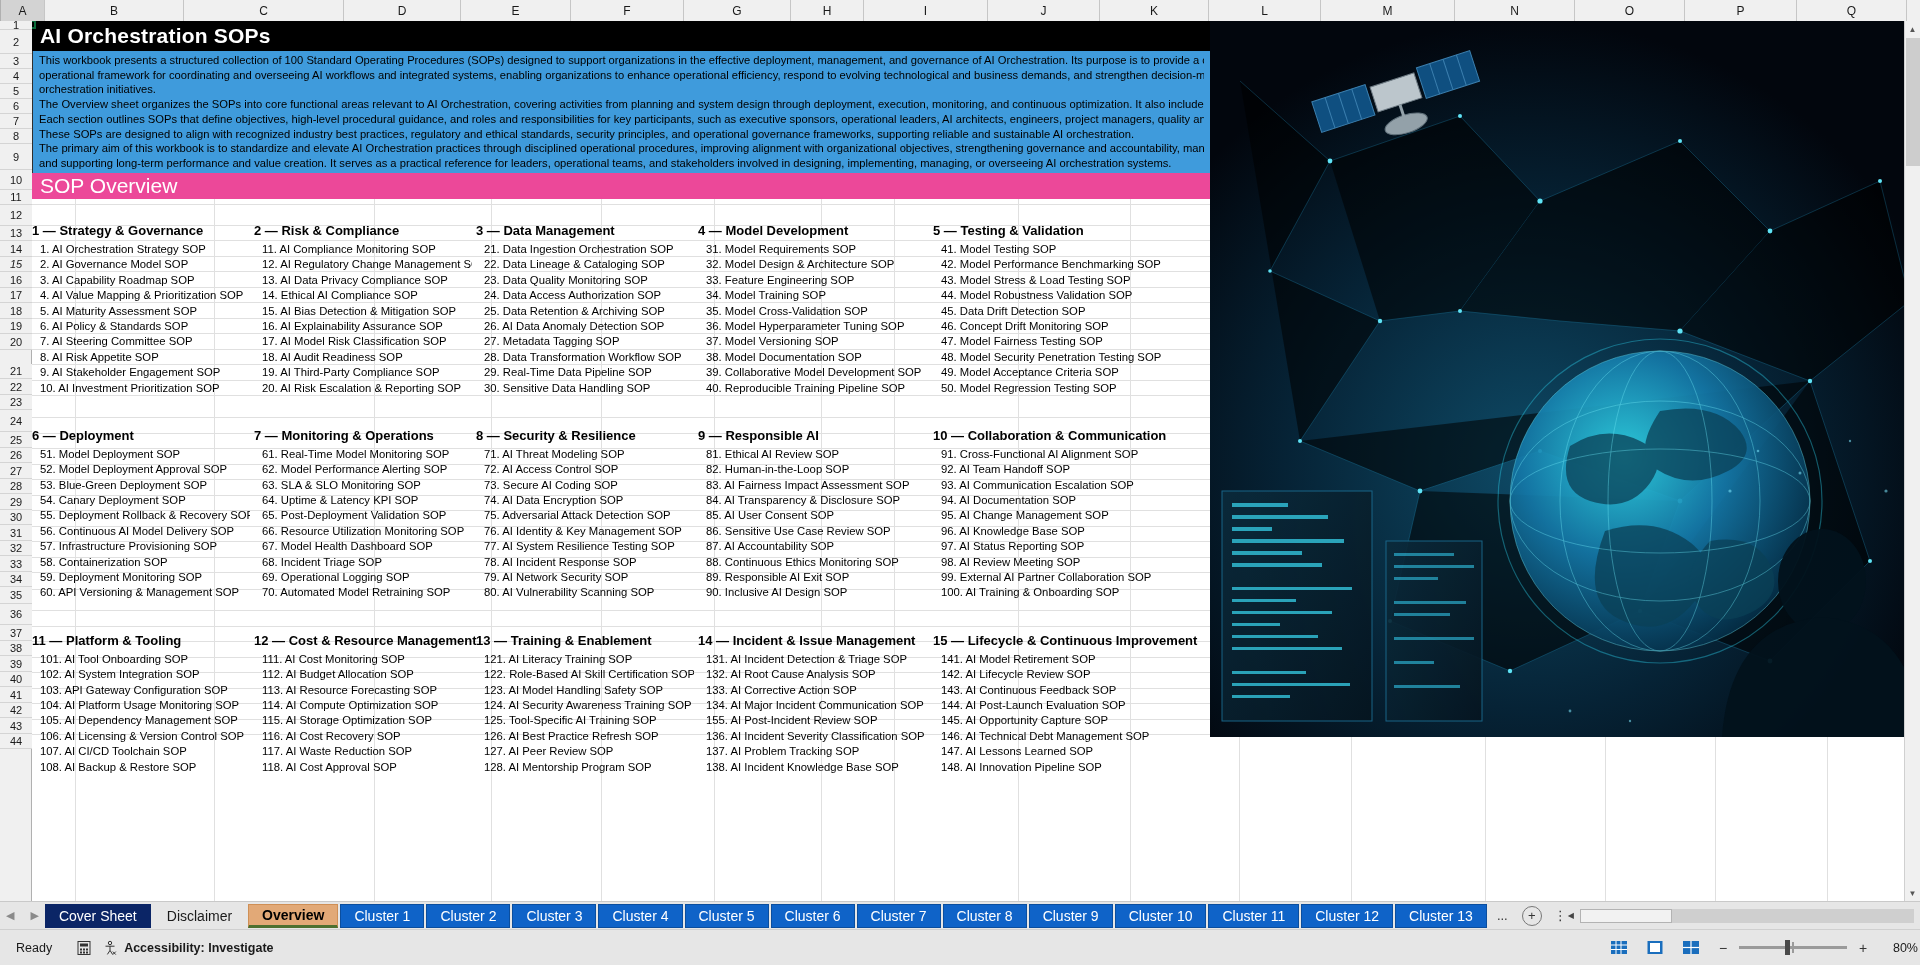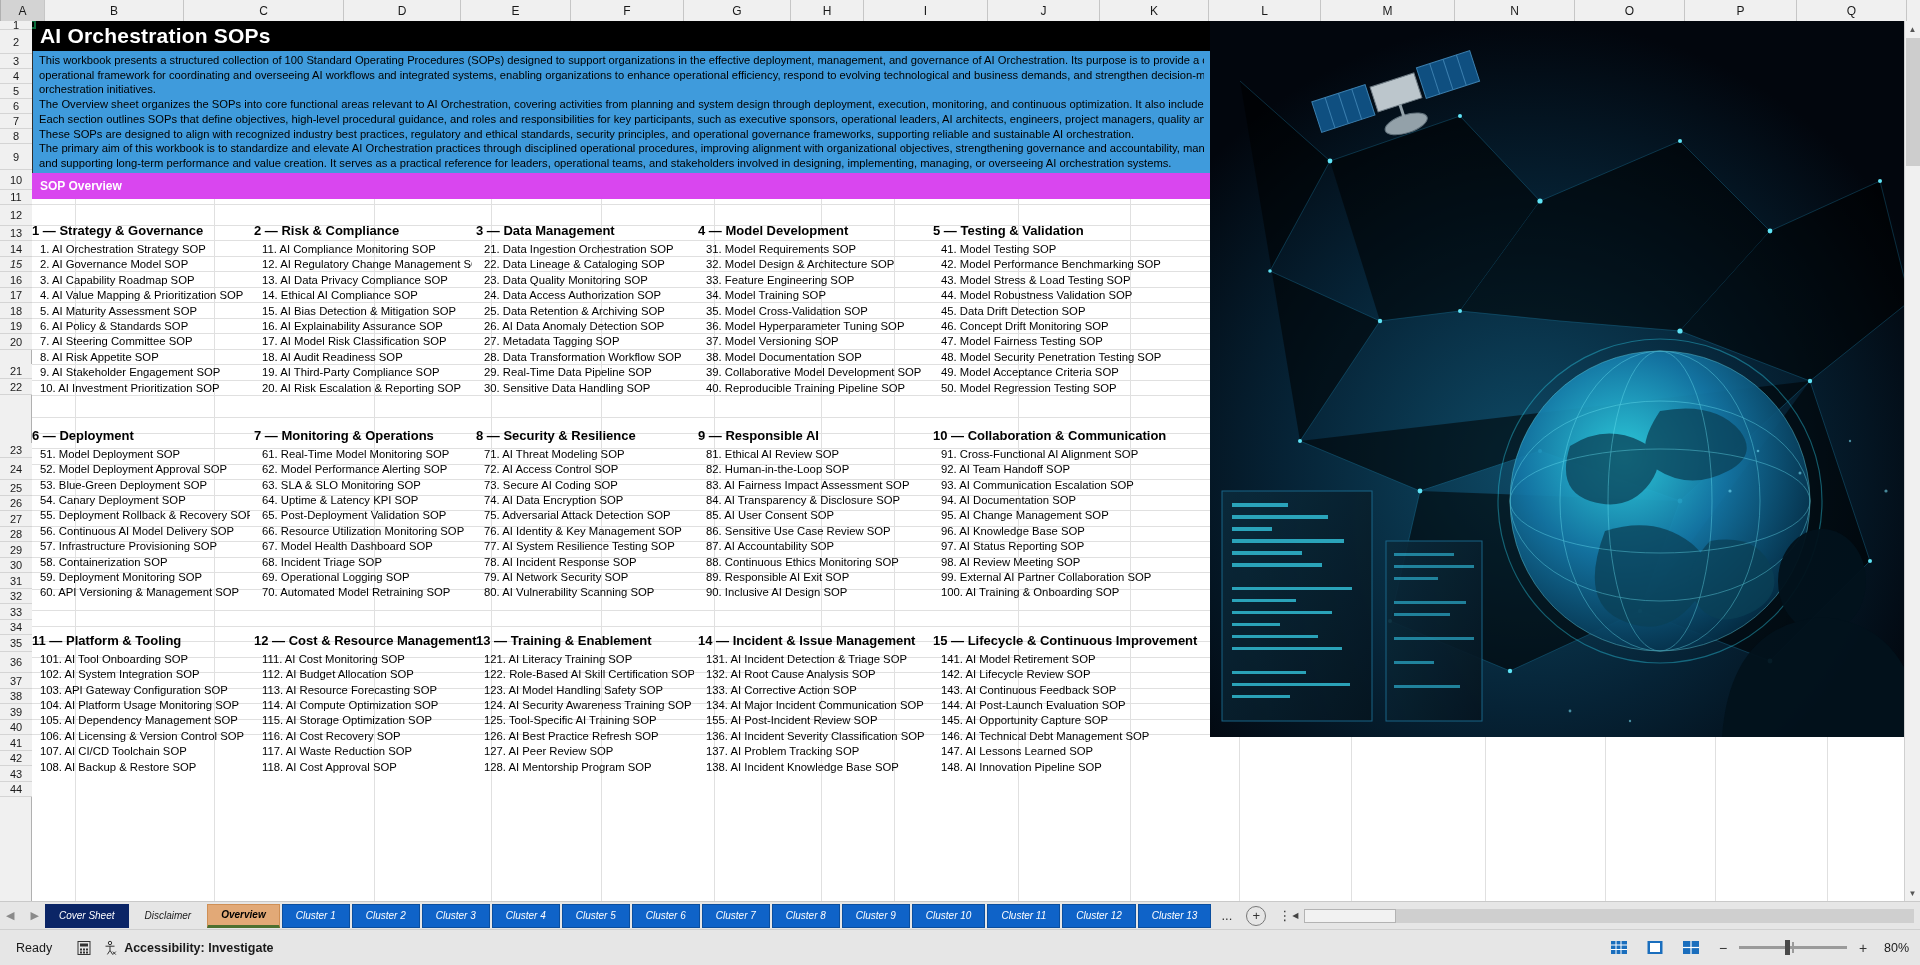--- a/index.html
+++ b/index.html
@@ -59,23 +59,23 @@
   .intro-band {
     background: #3f9bdc; color: #000000;
     padding: 2px 6px 2px 6px;
     border-left: 1px solid #2f2f2f;
   }
   .intro-band p {
     margin: 0; font-size: 11.2px; line-height: 14.7px;
     white-space: nowrap; overflow: hidden;
   }
   .overview-band {
-    background: #d946ef; color: #ffffff; height: 26px;
+    background: #ec4899; color: #ffffff; height: 26px;
     display: flex; align-items: center; padding: 0 8px;
-    font-size: 12px; font-weight: bold;
+    font-size: 21px; font-weight: normal;
   }
 
   
   .sop-area { position: absolute; left: 0; top: 198px; width: 1178px; }
   .sop-block { display: flex; }
   .sop-col { width: 222px; padding-right: 4px; }
   .sop-col.w-wide { width: 235px; }
   .sop-head {
     font-size: 13px; font-weight: bold; color: #000;
     height: 23px; line-height: 23px; white-space: nowrap;
@@ -97,22 +97,22 @@
   .tabbar {
     position: absolute; left: 0; top: 901px; width: 1920px; height: 28px;
     background: #e6e6e6; display: flex; align-items: center;
     border-top: 1px solid #c9c9c9;
   }
   .tabnav { display: flex; align-items: center; padding: 0 6px; gap: 16px; }
   .tabnav .arrow { color: #8a8a8a; font-size: 11px; cursor: default; }
   .tab {
     height: 24px; margin-right: 2px; padding: 0 13px;
     display: flex; align-items: center; justify-content: center;
-    font-size: 10px; color: #ffffff; background: #0f63c8;
-    white-space: nowrap; border: 1px solid #0b4e9e; font-style: italic;
+    font-size: 14px; color: #ffffff; background: #0f63c8;
+    white-space: nowrap; border: 1px solid #0b4e9e;
   }
   .tab.dark { background: #0b2566; border-color: #0b2566; }
   .tab.white { background: #e6e6e6; color: #1a1a1a; border-color: #e6e6e6; }
   .tab.active {
     background: #e2a977; color: #000; font-weight: bold;
     border: 1px solid #cf8f55; border-bottom: 3px solid #4c7030;
   }
   .tab-more { color: #333; font-size: 13px; padding: 0 8px; }
   .tab-plus {
     width: 20px; height: 20px; border-radius: 50%; border: 1px solid #777;
@@ -137,21 +137,21 @@
   .st-icon { padding: 0 10px; display: flex; align-items: center; }
   .st-access { display: flex; align-items: center; gap: 6px; font-weight: bold; }
   .st-spacer { flex: 1; }
   .view-btns { display: flex; align-items: center; gap: 14px; padding-right: 14px; }
   .view-btn { width: 22px; height: 18px; display: flex; align-items: center; justify-content: center; }
   .zoom-wrap { display: flex; align-items: center; gap: 9px; padding-right: 14px; }
   .zoom-minus, .zoom-plus { font-size: 14px; color: #333; width: 14px; text-align: center; }
   .zoom-track { width: 108px; height: 3px; background: #9a9a9a; position: relative; }
   .zoom-knob { position: absolute; left: 46px; top: -6px; width: 5px; height: 15px; background: #4a4a4a; }
   .zoom-mid { position: absolute; left: 53px; top: -4px; width: 2px; height: 11px; background: #9a9a9a; }
-  .zoom-pct { min-width: 36px; text-align: left; padding-right: 10px; font-size: 12.5px; }
+  .zoom-pct { min-width: 36px; text-align: right; padding-right: 2px; font-size: 12.5px; }
 
   
   .vscroll {
     position: absolute; right: 0; top: 21px; width: 16px; height: 880px;
     background: #f0f0f0; border-left: 1px solid #d0d0d0;
   }
   .vscroll .up, .vscroll .down { height: 16px; display: flex; align-items: center; justify-content: center; font-size: 8px; color: #555; }
   .vscroll .down { position: absolute; bottom: 0; left: 0; right: 0; }
   .vscroll .vthumb { position: absolute; top: 17px; left: 1px; width: 14px; height: 128px; background: #cdcdcd; }
   .selbox { position: absolute; border: 2px solid #0b6b3a; pointer-events: none; }
@@ -204,21 +204,21 @@
         <div class="rowcell" style="height: 15px;">13</div>
         <div class="rowcell" style="height: 16px;">14</div>
         <div class="rowcell" style="height: 15px; font-style: italic;">15</div>
         <div class="rowcell" style="height: 16px;">16</div>
         <div class="rowcell" style="height: 15px;">17</div>
         <div class="rowcell" style="height: 16px;">18</div>
         <div class="rowcell" style="height: 15px;">19</div>
         <div class="rowcell" style="height: 16px;">20</div>
         <div class="rowcell" style="height: 15px; margin-top: 14px;">21</div>
         <div class="rowcell" style="height: 16px;">22</div>
-        <div class="rowcell" style="height: 15px; margin-top: 48px;">23</div>
+        <div class="rowcell" style="height: 15px;">23</div>
         <div class="rowcell" style="height: 22px;">24</div>
         <div class="rowcell" style="height: 16px;">25</div>
         <div class="rowcell" style="height: 15px;">26</div>
         <div class="rowcell" style="height: 16px;">27</div>
         <div class="rowcell" style="height: 15px;">28</div>
         <div class="rowcell" style="height: 16px;">29</div>
         <div class="rowcell" style="height: 15px;">30</div>
         <div class="rowcell" style="height: 16px;">31</div>
         <div class="rowcell" style="height: 15px;">32</div>
         <div class="rowcell" style="height: 16px;">33</div>

